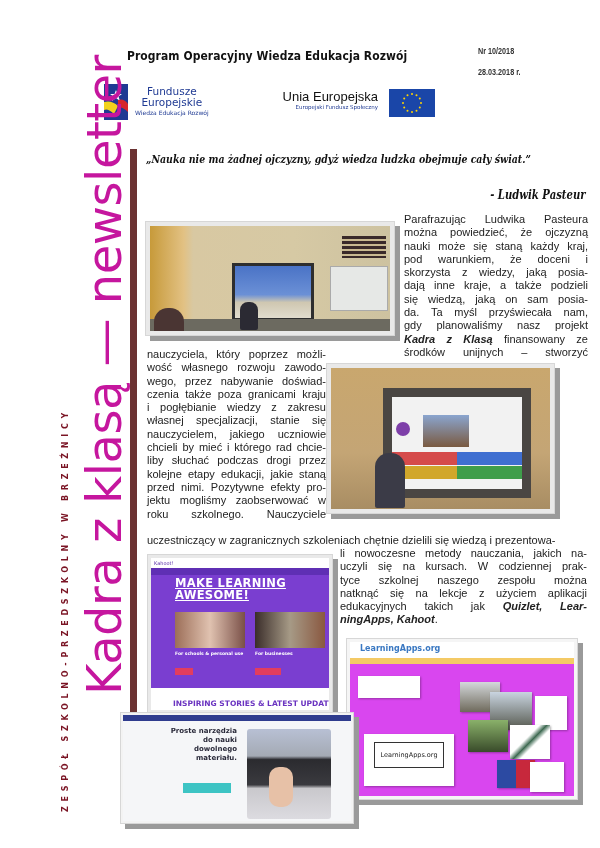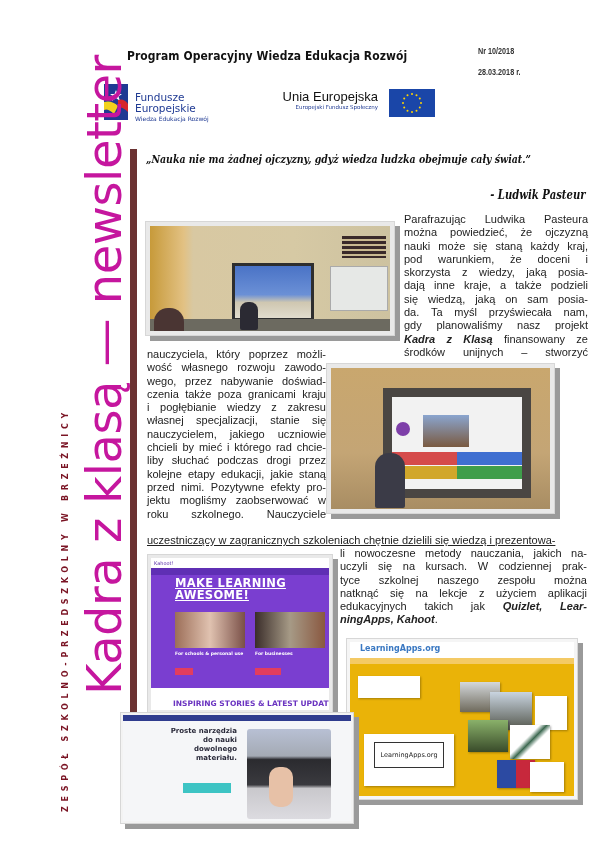--- a/index.html
+++ b/index.html
@@ -4,21 +4,21 @@
 <style>
   * { box-sizing: border-box; margin: 0; padding: 0; }
   html, body { width: 600px; height: 848px; background: #ffffff; overflow: hidden; }
   body { position: relative; font-family: "Liberation Sans", sans-serif; color: #111; }
 
   .header-title { position: absolute; left: 127px; top: 48px; font-family: "DejaVu Sans", sans-serif; font-weight: bold; font-size: 12.5px; letter-spacing: 0.1px; color: #111; transform: scaleX(0.86); transform-origin: left top; white-space: nowrap; }
   .issue-nr { position: absolute; left: 478px; top: 46px; font-family: "Liberation Sans", sans-serif; font-weight: bold; font-size: 8.5px; color: #333; transform: scaleX(0.85); transform-origin: left top; }
   .issue-date { position: absolute; left: 478px; top: 67px; font-family: "Liberation Sans", sans-serif; font-weight: bold; font-size: 8.5px; color: #333; transform: scaleX(0.85); transform-origin: left top; }
 
   .fe-logo { position: absolute; left: 104px; top: 84px; width: 24px; height: 36px; }
-  .fe-text { position: absolute; left: 135px; top: 92px; }
+  .fe-text { position: absolute; left: 135px; top: 86px; text-align: center; }
   .fe-text .l1, .fe-text .l2 { font-family: "DejaVu Sans", sans-serif; font-size: 10.5px; color: #1f3a93; line-height: 11px; display: block; }
   .fe-text .l3 { font-family: "DejaVu Sans", sans-serif; font-size: 6px; color: #1f3a93; line-height: 9px; display: block; }
   .ue-text { position: absolute; left: 278px; top: 91px; text-align: right; width: 100px; }
   .ue-text .l1 { font-family: Liberation Sans, sans-serif; font-size: 13px; color: #111; display: block; line-height: 12px; }
   .ue-text .l2 { font-family: "DejaVu Sans", sans-serif; font-size: 5.5px; color: #1f3a93; display: block; line-height: 8px; white-space: nowrap; }
   .eu-flag { position: absolute; left: 389px; top: 89px; width: 46px; height: 28px; background: #1a46a8; }
 
   .side-school { position: absolute; left: 61px; top: 812px; transform: rotate(-90deg); transform-origin: left top; font-family: "DejaVu Sans", sans-serif; font-weight: bold; font-size: 8px; letter-spacing: 4.7px; color: #7a1424; white-space: nowrap; }
   .side-title { position: absolute; left: 76px; top: 695px; transform: rotate(-90deg); transform-origin: left top; font-family: "DejaVu Sans", sans-serif; font-size: 48px; color: #c5169e; white-space: nowrap; letter-spacing: -0.5px; }
 
@@ -70,21 +70,21 @@
   .ph3 .cardimg { position: absolute; top: 54px; width: 70px; height: 36px; }
   .ph3 .c1 { left: 24px; background: linear-gradient(90deg, #9c6e58, #e0c2b0, #7a5048); }
   .ph3 .c2 { left: 104px; background: linear-gradient(90deg, #3a2d2a, #a69a86, #8a5840); }
   .ph3 .cardlbl { position: absolute; top: 93px; font-family: "DejaVu Sans", sans-serif; font-size: 4.5px; font-weight: bold; color: #fff; }
   .ph3 .l1 { left: 24px; } .ph3 .l2 { left: 104px; }
   .ph3 .btn { position: absolute; top: 110px; width: 18px; height: 7px; background: #e23d5e; }
   .ph3 .b1 { left: 24px; } .ph3 .b2 { left: 104px; width: 26px; }
   .ph3 .bottom { position: absolute; left: 0; bottom: 0; width: 100%; height: 22px; background: #fff; font-family: "DejaVu Sans", sans-serif; font-weight: bold; font-size: 7.5px; color: #6a33c0; padding: 11px 0 0 22px; white-space: nowrap; overflow: hidden; }
 
   .ph4 { left: 346px; top: 638px; width: 232px; height: 162px; padding: 3px; background: #f5f5f5; }
-  .ph4 .inner { background: #eab308; }
+  .ph4 .inner { background: #d946ef; }
   .ph4 .top { height: 16px; background: #ffffff; font-family: "DejaVu Sans", sans-serif; font-weight: bold; font-size: 8px; color: #3a78c2; padding: 2px 0 0 10px; }
   .ph4 .bar { height: 6px; background: #f4ca65; }
   .ph4 .card { position: absolute; background: #ffffff; box-shadow: 1px 1px 2px rgba(0,0,0,0.3); }
   .ph4 .k1 { left: 8px; top: 34px; width: 62px; height: 22px; }
   .ph4 .k2 { left: 14px; top: 92px; width: 90px; height: 52px; }
   .ph4 .k2 .lab { position: absolute; left: 10px; top: 8px; width: 70px; height: 26px; border: 1px solid #333; font-family: "DejaVu Sans", sans-serif; font-size: 6.5px; color: #222; text-align: center; line-height: 24px; }
   .ph4 .k3 { left: 110px; top: 40px; width: 40px; height: 30px; background: linear-gradient(180deg, #d4d8db, #6f6a5c); }
   .ph4 .k4 { left: 140px; top: 50px; width: 42px; height: 38px; background: linear-gradient(180deg, #c9d4e0, #54574c); }
   .ph4 .k5 { left: 185px; top: 54px; width: 32px; height: 34px; }
   .ph4 .k6 { left: 118px; top: 78px; width: 40px; height: 32px; background: linear-gradient(180deg, #8ab16a, #394b2a); }
@@ -199,21 +199,21 @@
   <span class="ln">własnej specjalizacji, stanie się</span>
   <span class="ln">nauczycielem, jakiego uczniowie</span>
   <span class="ln">chcieli by mieć i którego rad chcie-</span>
   <span class="ln">liby słuchać podczas drogi przez</span>
   <span class="ln">kolejne etapy edukacji, jakie staną</span>
   <span class="ln">przed nimi. Pozytywne efekty pro-</span>
   <span class="ln">jektu mogliśmy zaobserwować w</span>
   <span class="ln">roku szkolnego. Nauczyciele</span>
 </div>
 
-<div class="para p3" style="text-align-last:left;text-decoration:underline;">
+<div class="para p3" style="text-align-last:left;">
   <span class="ln">uczestniczący w zagranicznych szkoleniach chętnie dzielili się wiedzą i prezentowa-</span>
 </div>
 
 <div class="photo ph3">
   <div class="inner">
     <div class="topbar">Kahoot!</div>
     <div class="nav"></div>
     <div class="hero" style="width:120px;text-decoration:underline;">MAKE LEARNING AWESOME!</div>
     <div class="cardimg c1"></div>
     <div class="cardimg c2"></div>

